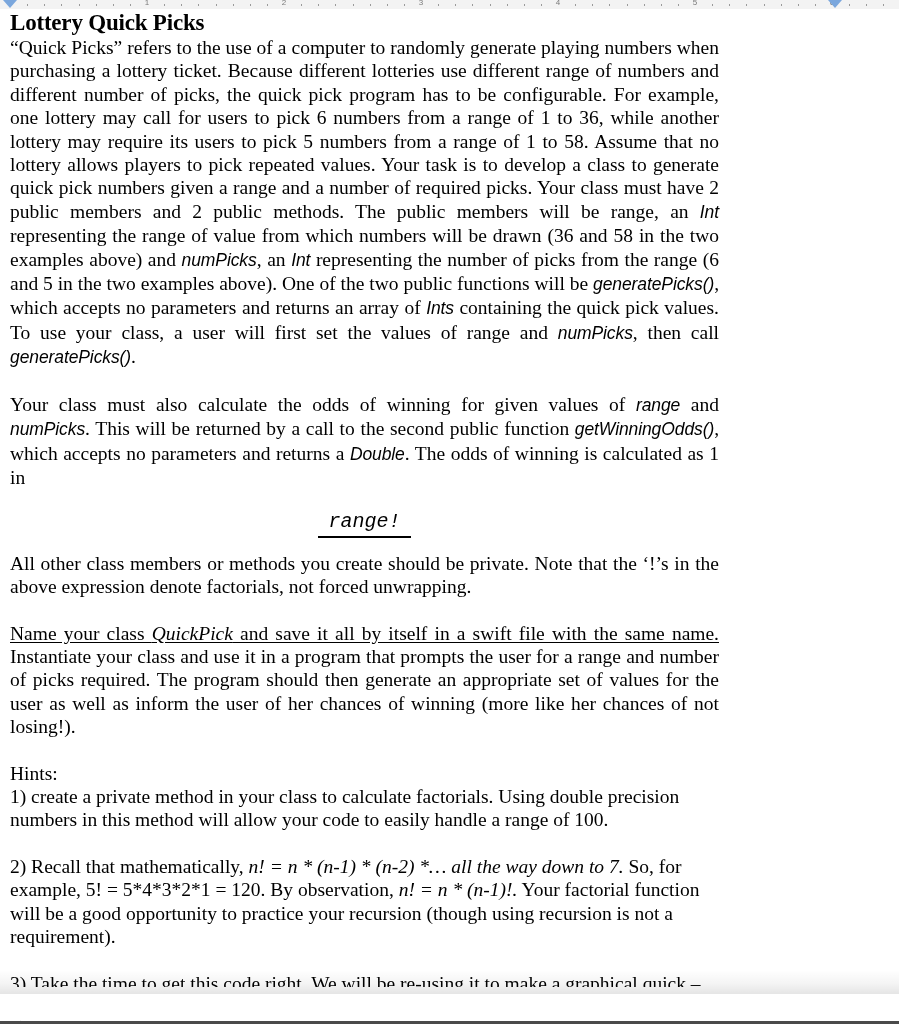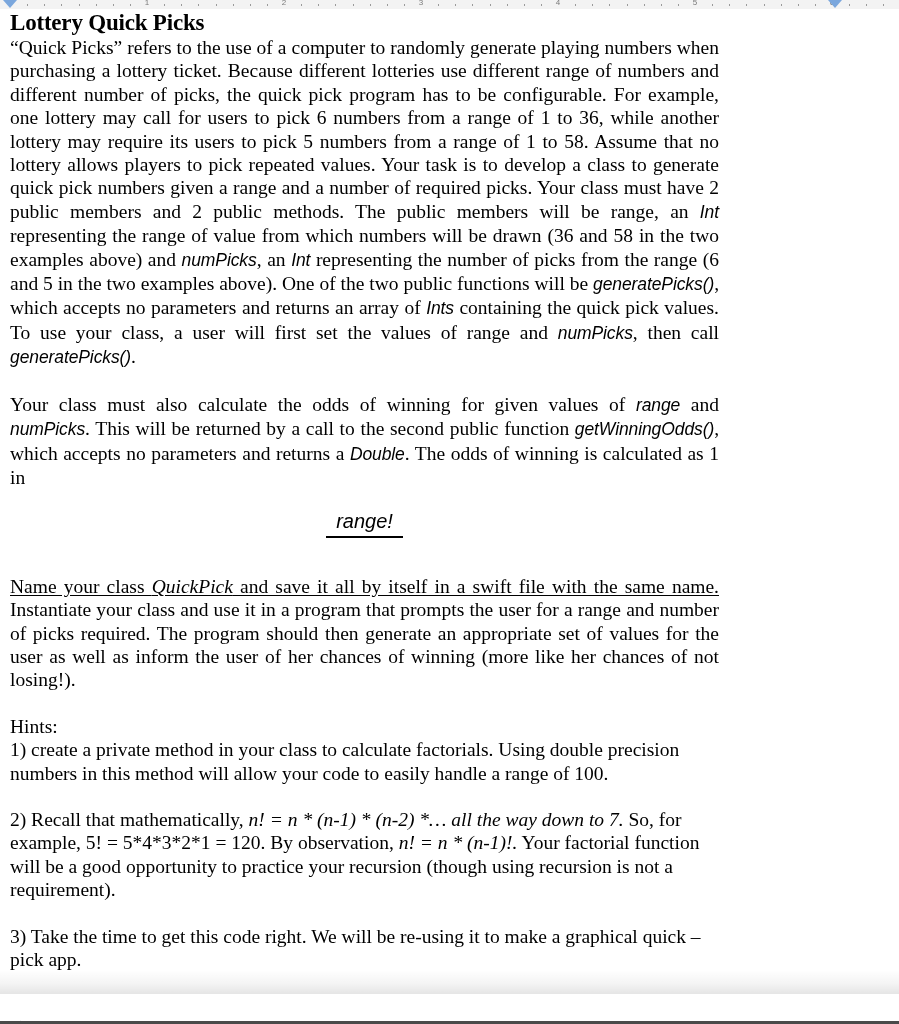--- a/index.html
+++ b/index.html
@@ -137,21 +137,21 @@
     display: flex;
     justify-content: center;
     align-items: center;
     margin: 0;
     padding: 20px 0 14px 0;
   }
   .frac {
     display: inline-flex;
     flex-direction: column;
     align-items: center;
-    font-family: Liberation Sans, sans-serif;
+    font-family: Liberation Mono, monospace;
     font-style: italic;
     font-size: 20px;
     line-height: 25px;
   }
   .frac .numer {
     padding: 0 10px 2px 10px;
     white-space: nowrap;
   }
   .frac .bar {
     width: 100%;
@@ -275,20 +275,21 @@
 
   <p class="para"><span>Your class must also calculate the odds of winning for given values of </span><span class="code">range</span><span> and </span><span class="code">numPicks</span><span>.  This will be returned by a call to the second public function </span><span class="code">getWinningOdds()</span><span>, which accepts no parameters and returns a </span><span class="code">Double</span><span>.  The odds of winning is calculated as 1 in</span></p>
 
   <div class="equation-block">
     <span class="frac">
       <span class="numer">range!</span>
       <span class="bar"></span>
     </span>
   </div>
 
+  <p class="para">All other class members or methods you create should be private.   Note that the ‘!’s in the above expression denote factorials, not forced unwrapping.</p>
 
   <p class="spacer">&nbsp;</p>
 
   <p class="para"><span class="uline"><span>Name your class </span><span class="ital">QuickPick</span><span> and save it all by itself in a swift file with the same name. </span></span><span> Instantiate your class and use it in a program that prompts the user for a range and number of picks required.  The program should then generate an appropriate set of values for the user as well as inform the user of her chances of winning (more like her chances of not losing!).</span></p>
 
   <p class="spacer">&nbsp;</p>
 
   <p class="para left">Hints:</p>
   <p class="para left">1) create a private method in your class to calculate factorials.  Using double precision numbers in this method will allow your code to easily handle a range of 100.</p>
 

